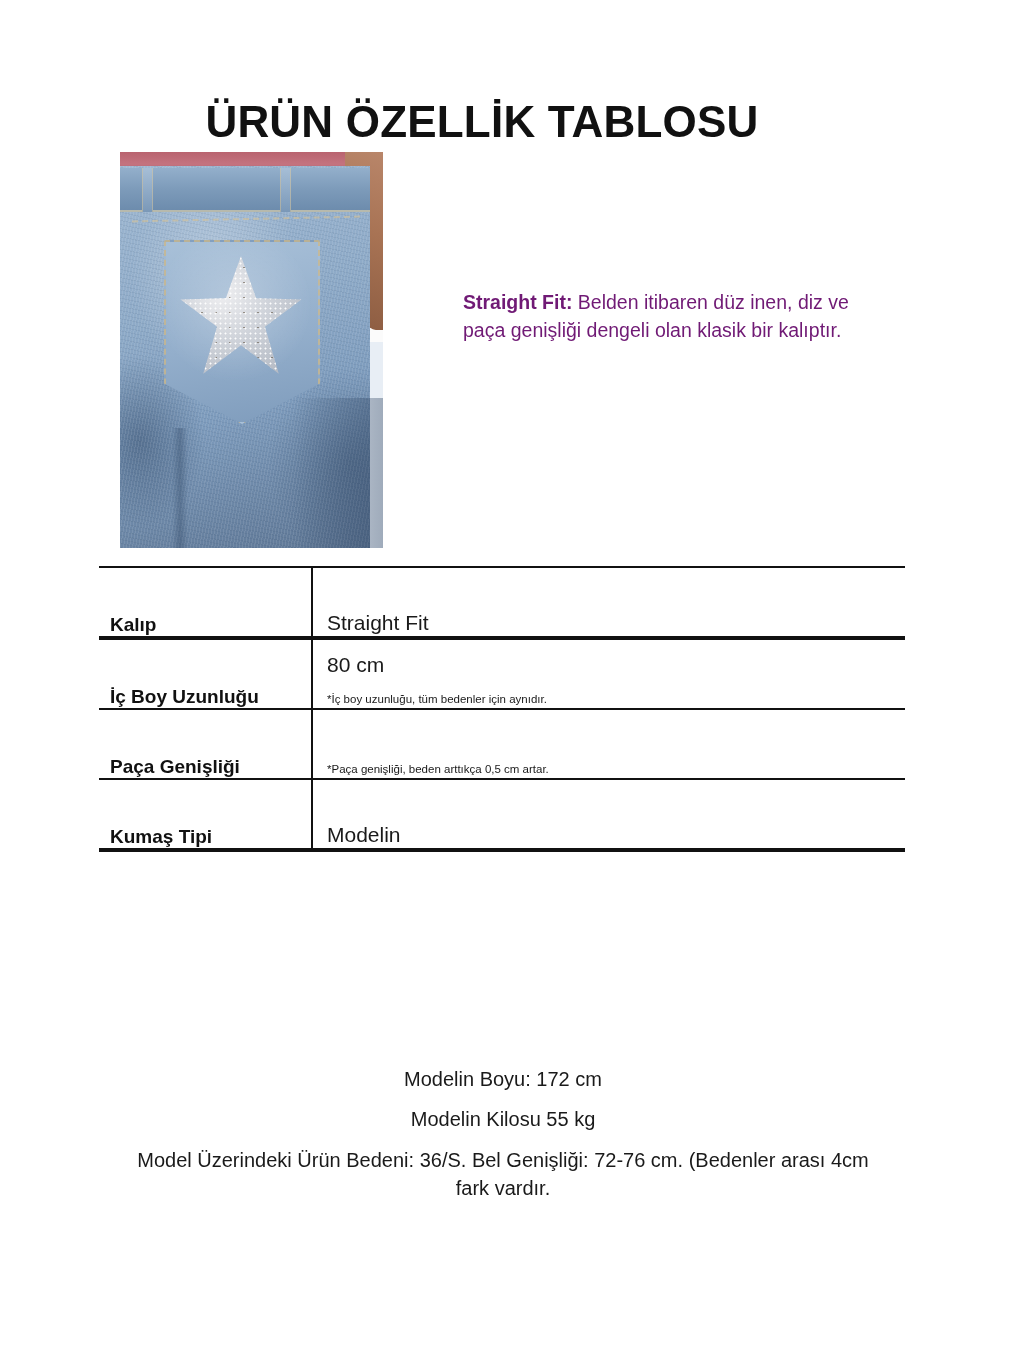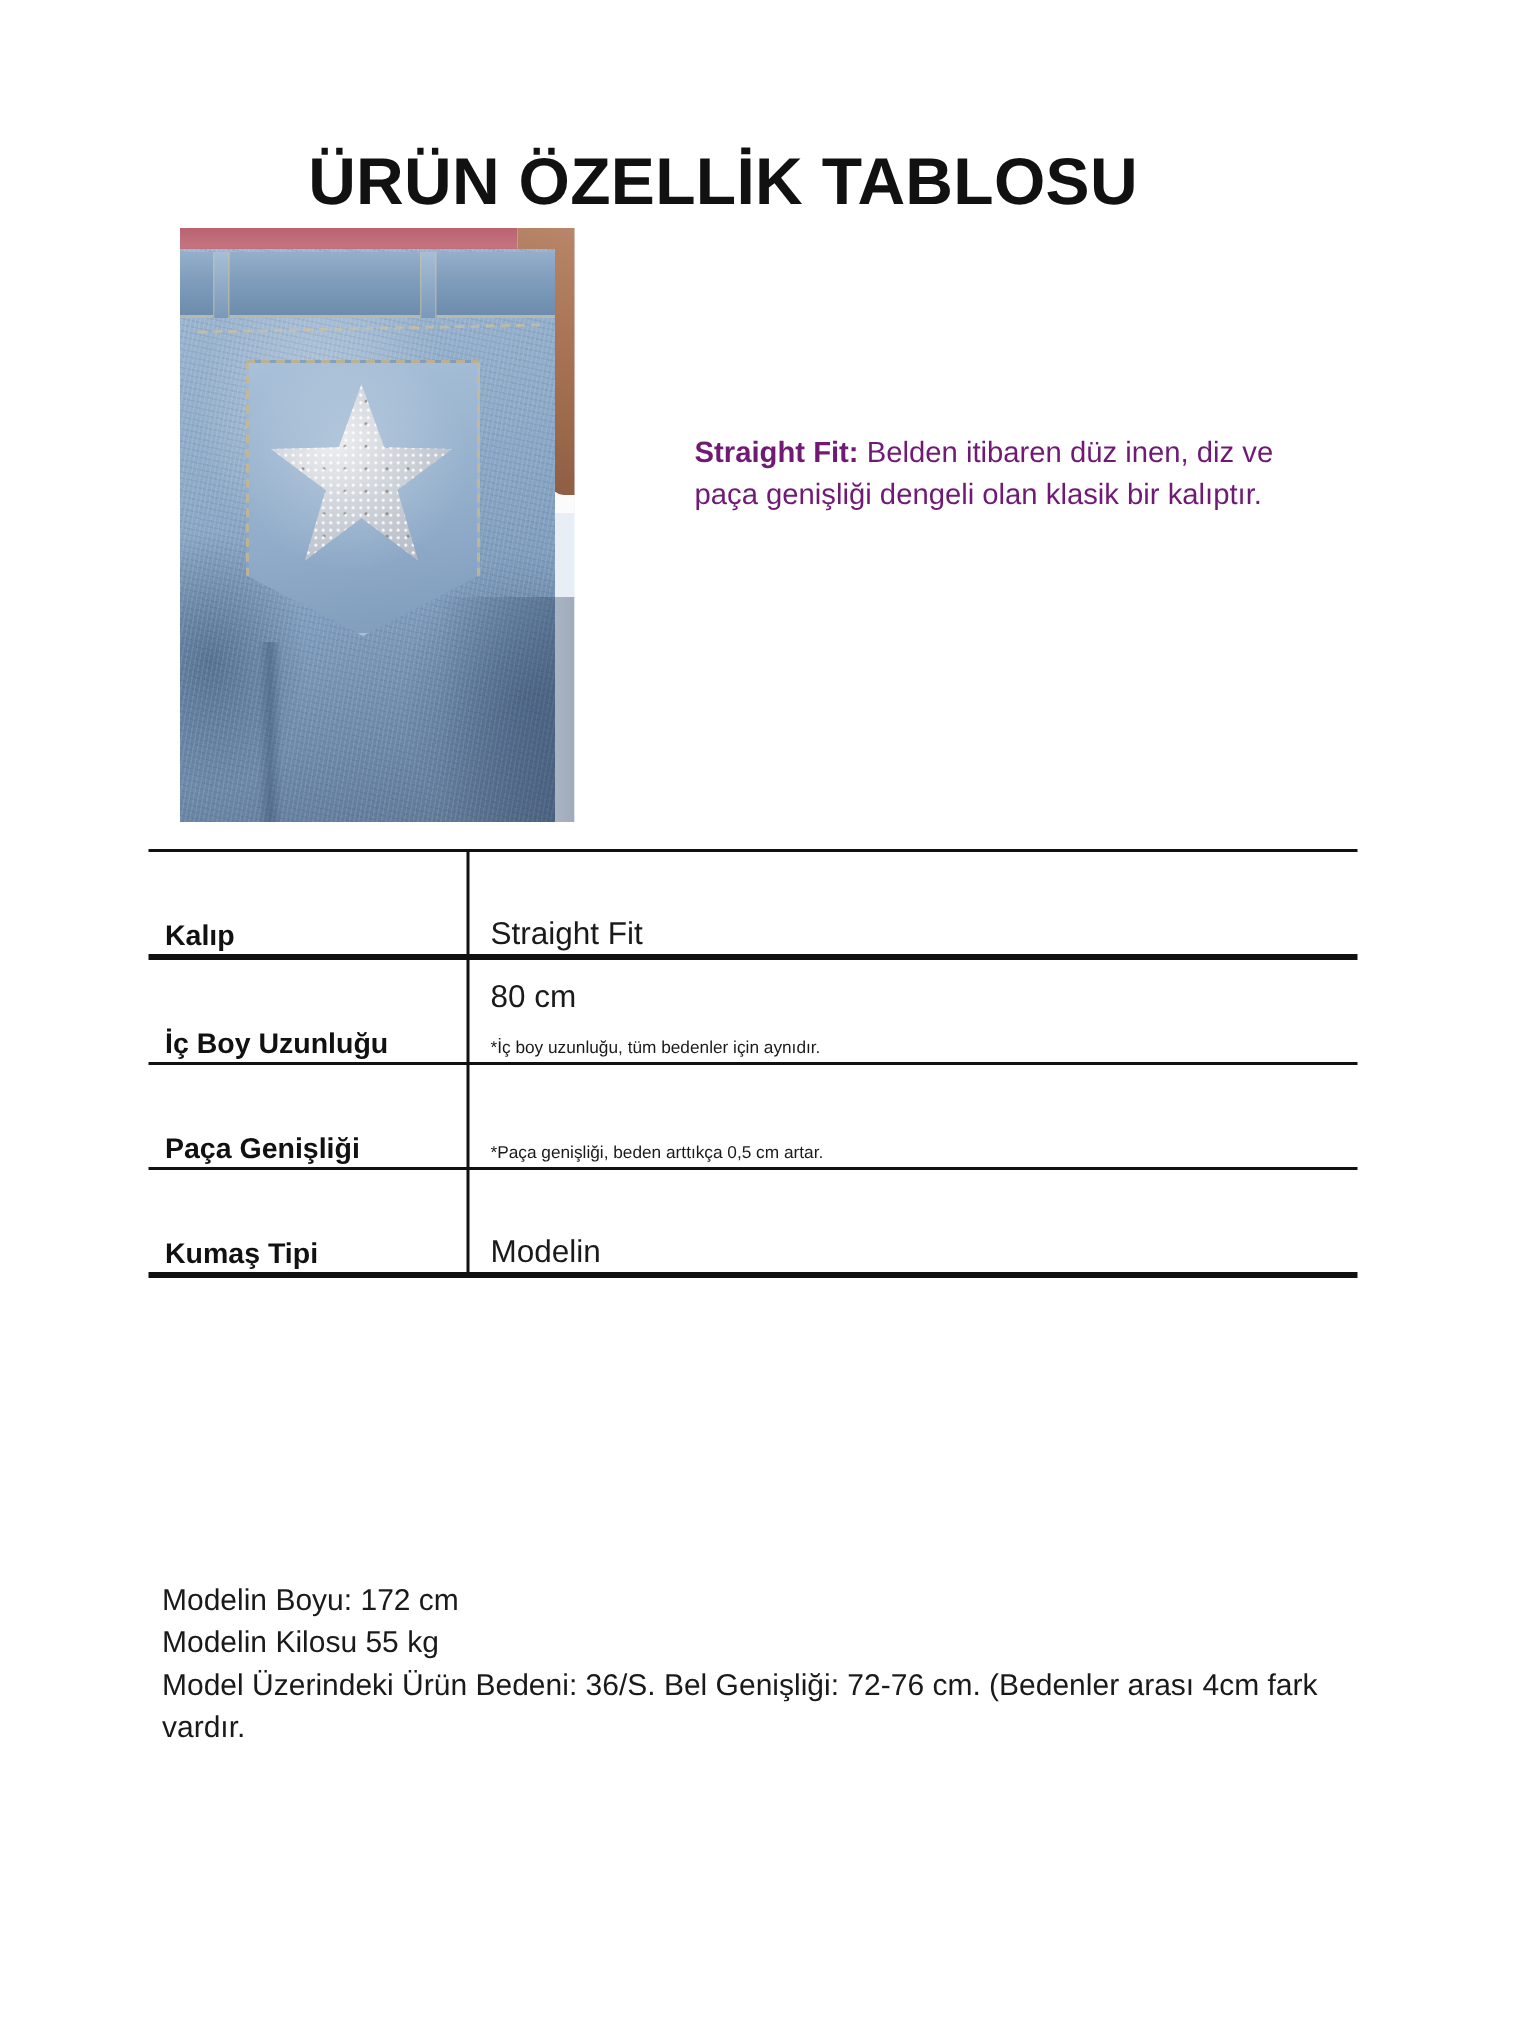--- a/index.html
+++ b/index.html
@@ -237,21 +237,21 @@
   
   .model-info {
     position: absolute;
     left: 108px;
     top: 1053px;
     width: 790px;
     font-size: 20px;
     line-height: 1.42;
     color: #1a1a1a;
   }
-  .model-info p { margin: 0; }
+  .model-info p { margin: 12px; text-align: center; }
 </style>
 </head>
 <body>
 
 <div class="page">
 
   <div class="title">ÜRÜN ÖZELLİK TABLOSU</div>
 
   <div class="photo">
     <div class="photo-inner">

